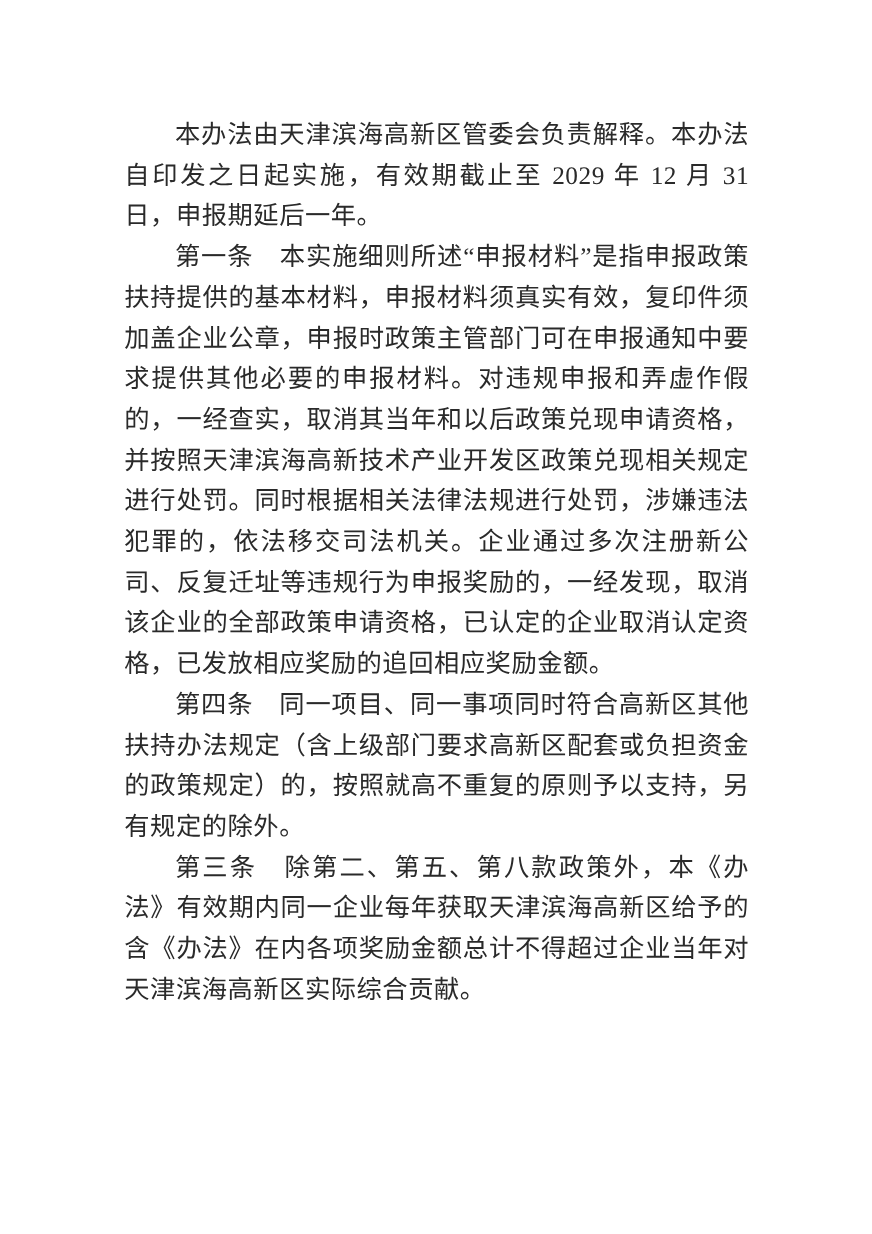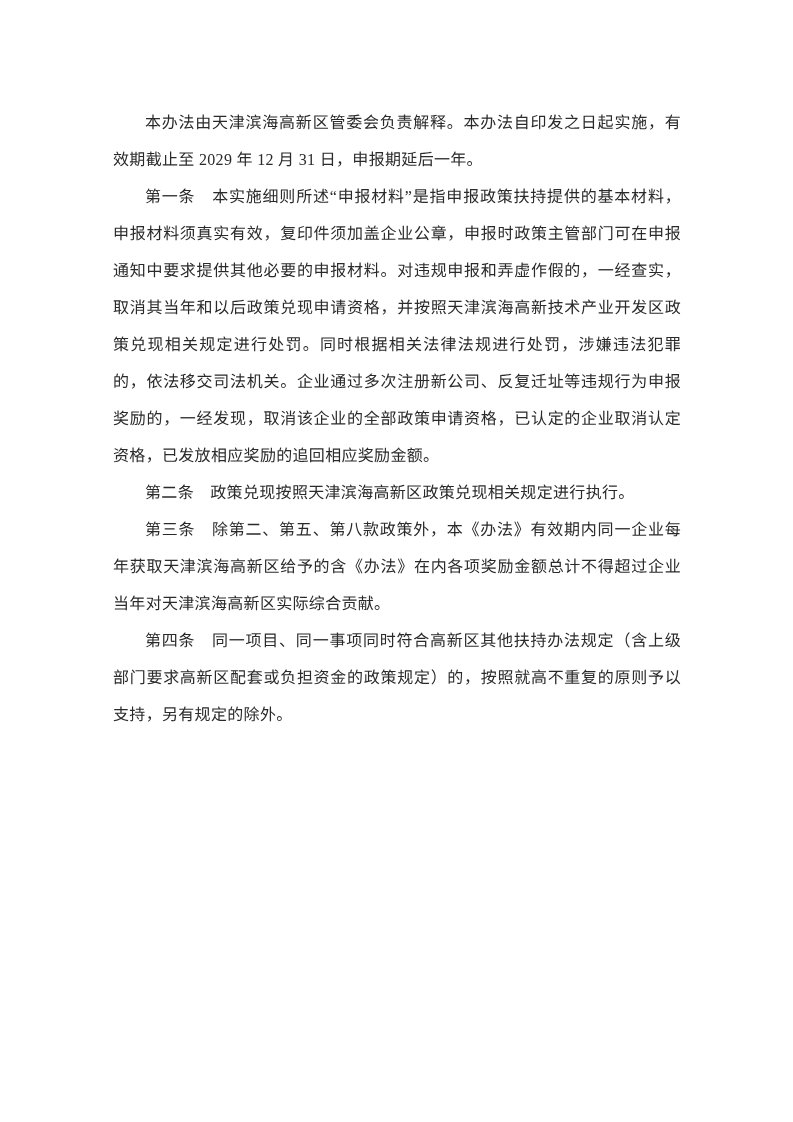--- a/index.html
+++ b/index.html
@@ -18,36 +18,35 @@
     box-sizing: border-box;
     padding: 104px 112px 0 113px;
   }
   .doc-body {
     width: 568px;
   }
   .doc-body p {
     margin: 0;
     padding: 0;
     font-family: "Liberation Serif", "DejaVu Serif", serif;
-    font-size: 16px;
+    font-size: 23px;
     line-height: 37px;
     color: #2a2a2a;
     text-align: justify;
     text-align-last: left;
     text-justify: inter-ideograph;
     text-indent: 2em;
     letter-spacing: 0.02em;
     word-break: break-all;
     font-kerning: none;
   }
 </style>
 </head>
 <body>
 
 <div class="page">
   <div class="doc-body">
     <p>本办法由天津滨海高新区管委会负责解释。本办法自印发之日起实施，有效期截止至 2029 年 12 月 31 日，申报期延后一年。</p>
     <p>第一条　本实施细则所述“申报材料”是指申报政策扶持提供的基本材料，申报材料须真实有效，复印件须加盖企业公章，申报时政策主管部门可在申报通知中要求提供其他必要的申报材料。对违规申报和弄虚作假的，一经查实，取消其当年和以后政策兑现申请资格，并按照天津滨海高新技术产业开发区政策兑现相关规定进行处罚。同时根据相关法律法规进行处罚，涉嫌违法犯罪的，依法移交司法机关。企业通过多次注册新公司、反复迁址等违规行为申报奖励的，一经发现，取消该企业的全部政策申请资格，已认定的企业取消认定资格，已发放相应奖励的追回相应奖励金额。</p>
-    <p>第二条　政策兑现按照天津滨海高新区政策兑现相关规定进行执行。</p>
+    <p>第四条　同一项目、同一事项同时符合高新区其他扶持办法规定（含上级部门要求高新区配套或负担资金的政策规定）的，按照就高不重复的原则予以支持，另有规定的除外。</p>
     <p>第三条　除第二、第五、第八款政策外，本《办法》有效期内同一企业每年获取天津滨海高新区给予的含《办法》在内各项奖励金额总计不得超过企业当年对天津滨海高新区实际综合贡献。</p>
-    <p>第四条　同一项目、同一事项同时符合高新区其他扶持办法规定（含上级部门要求高新区配套或负担资金的政策规定）的，按照就高不重复的原则予以支持，另有规定的除外。</p>
   </div>
 </div>
 
 </body></html>

